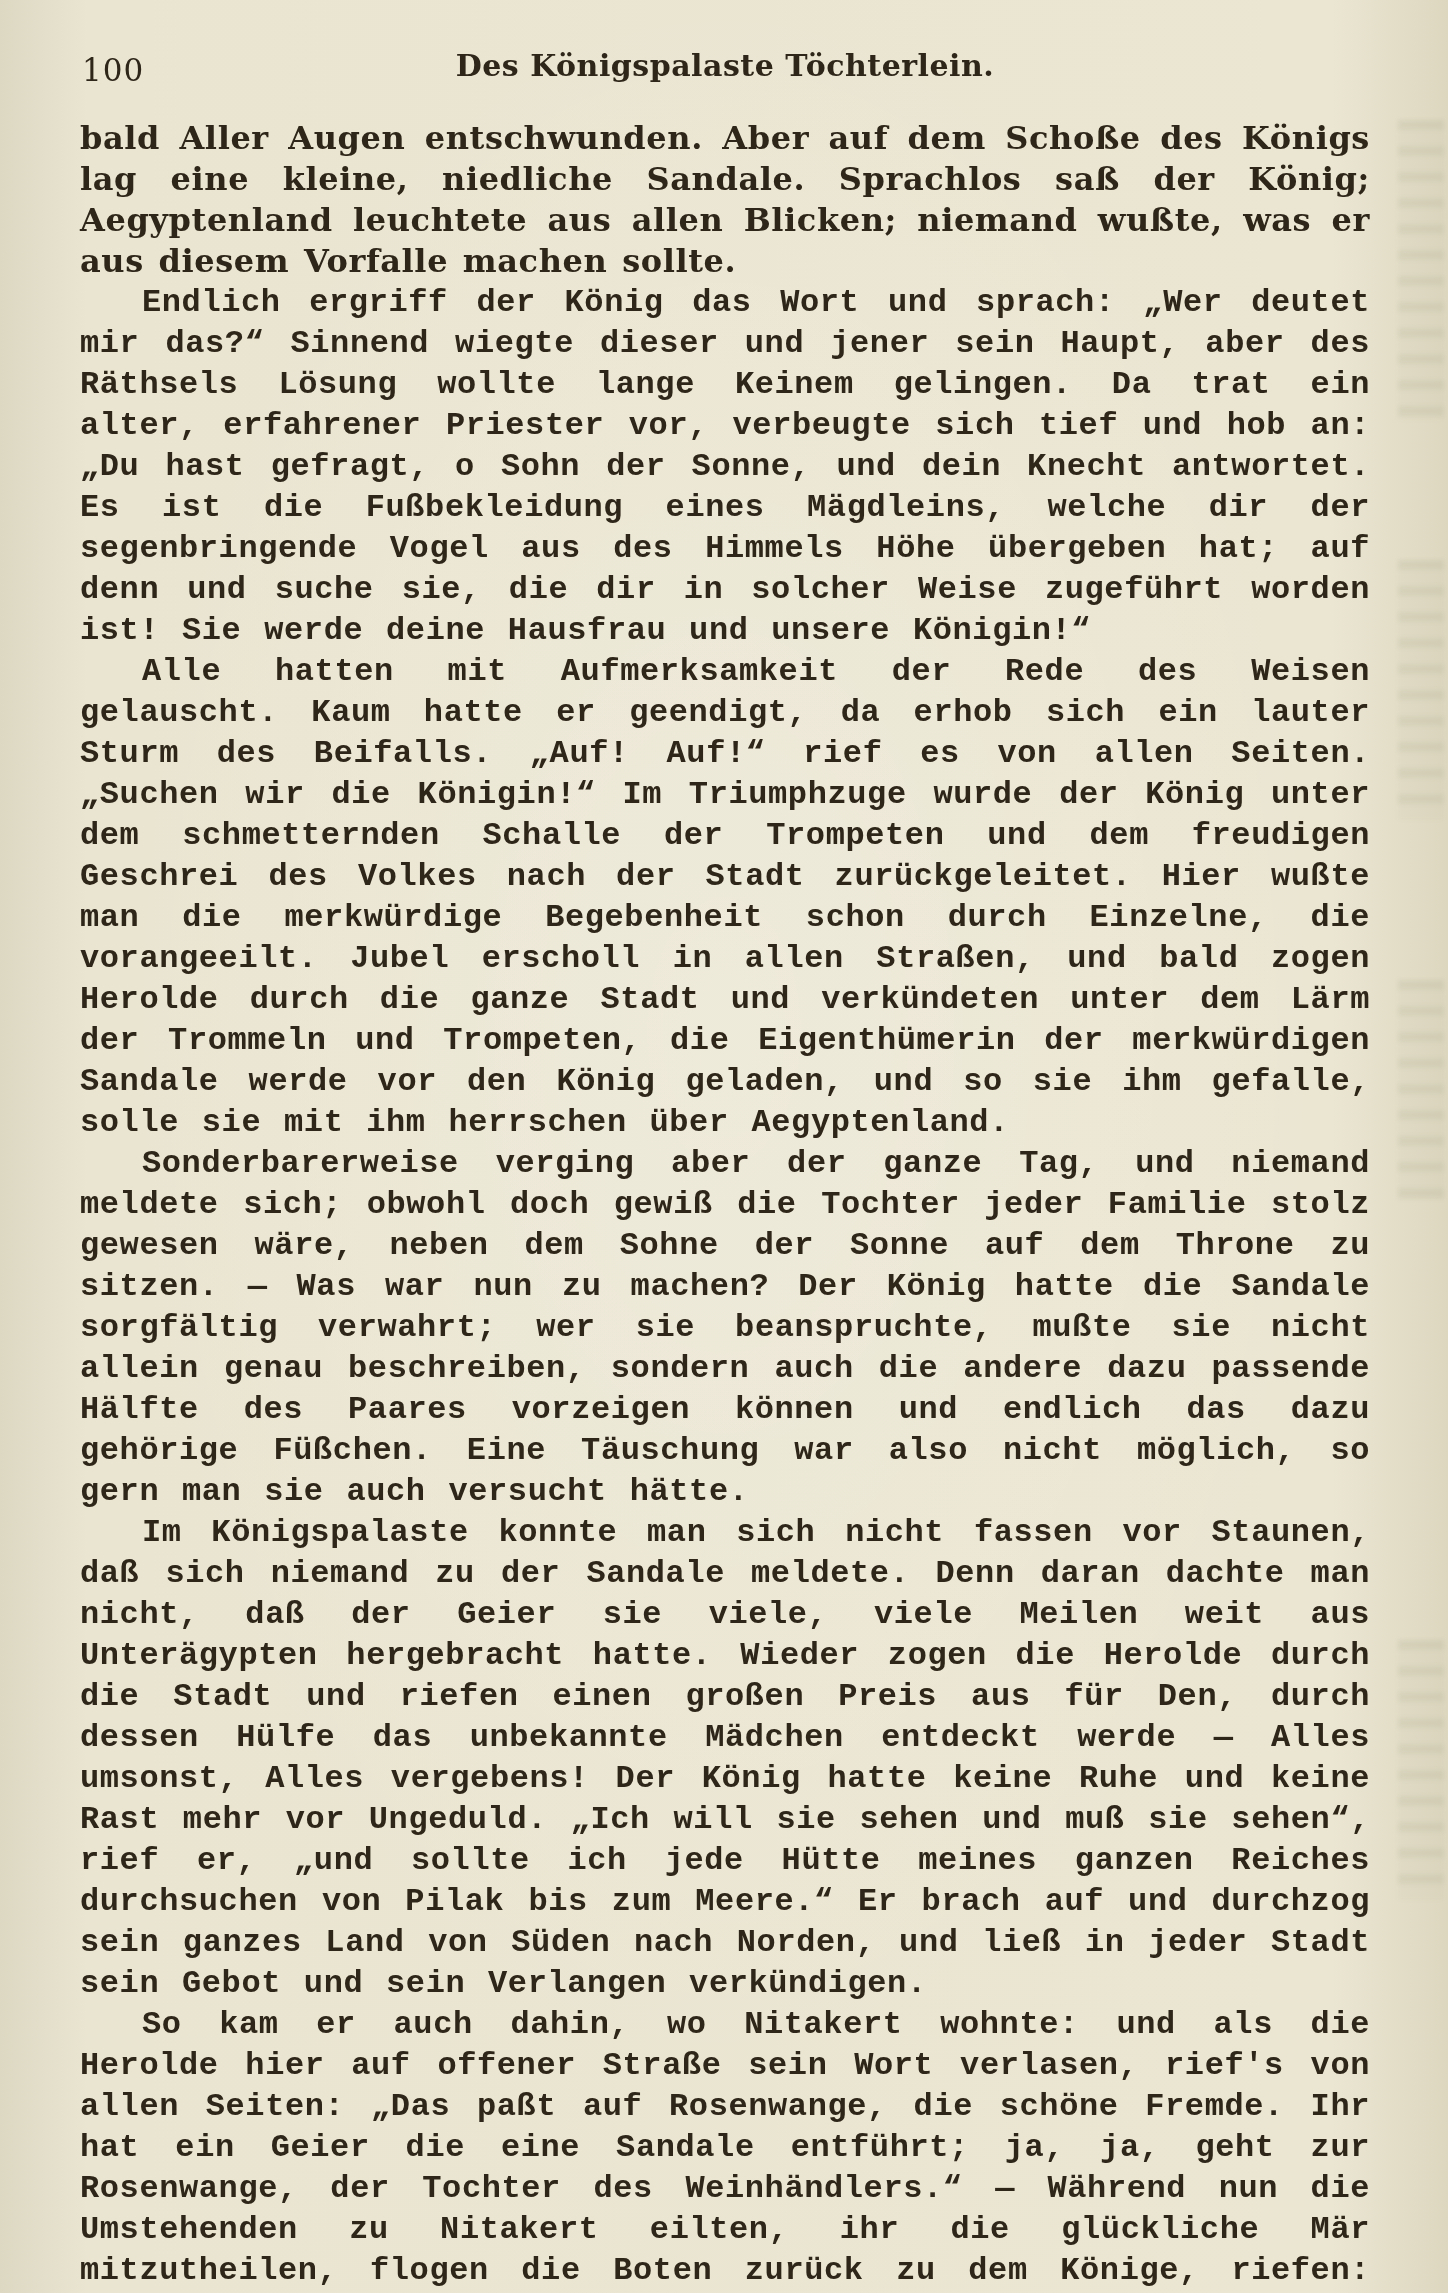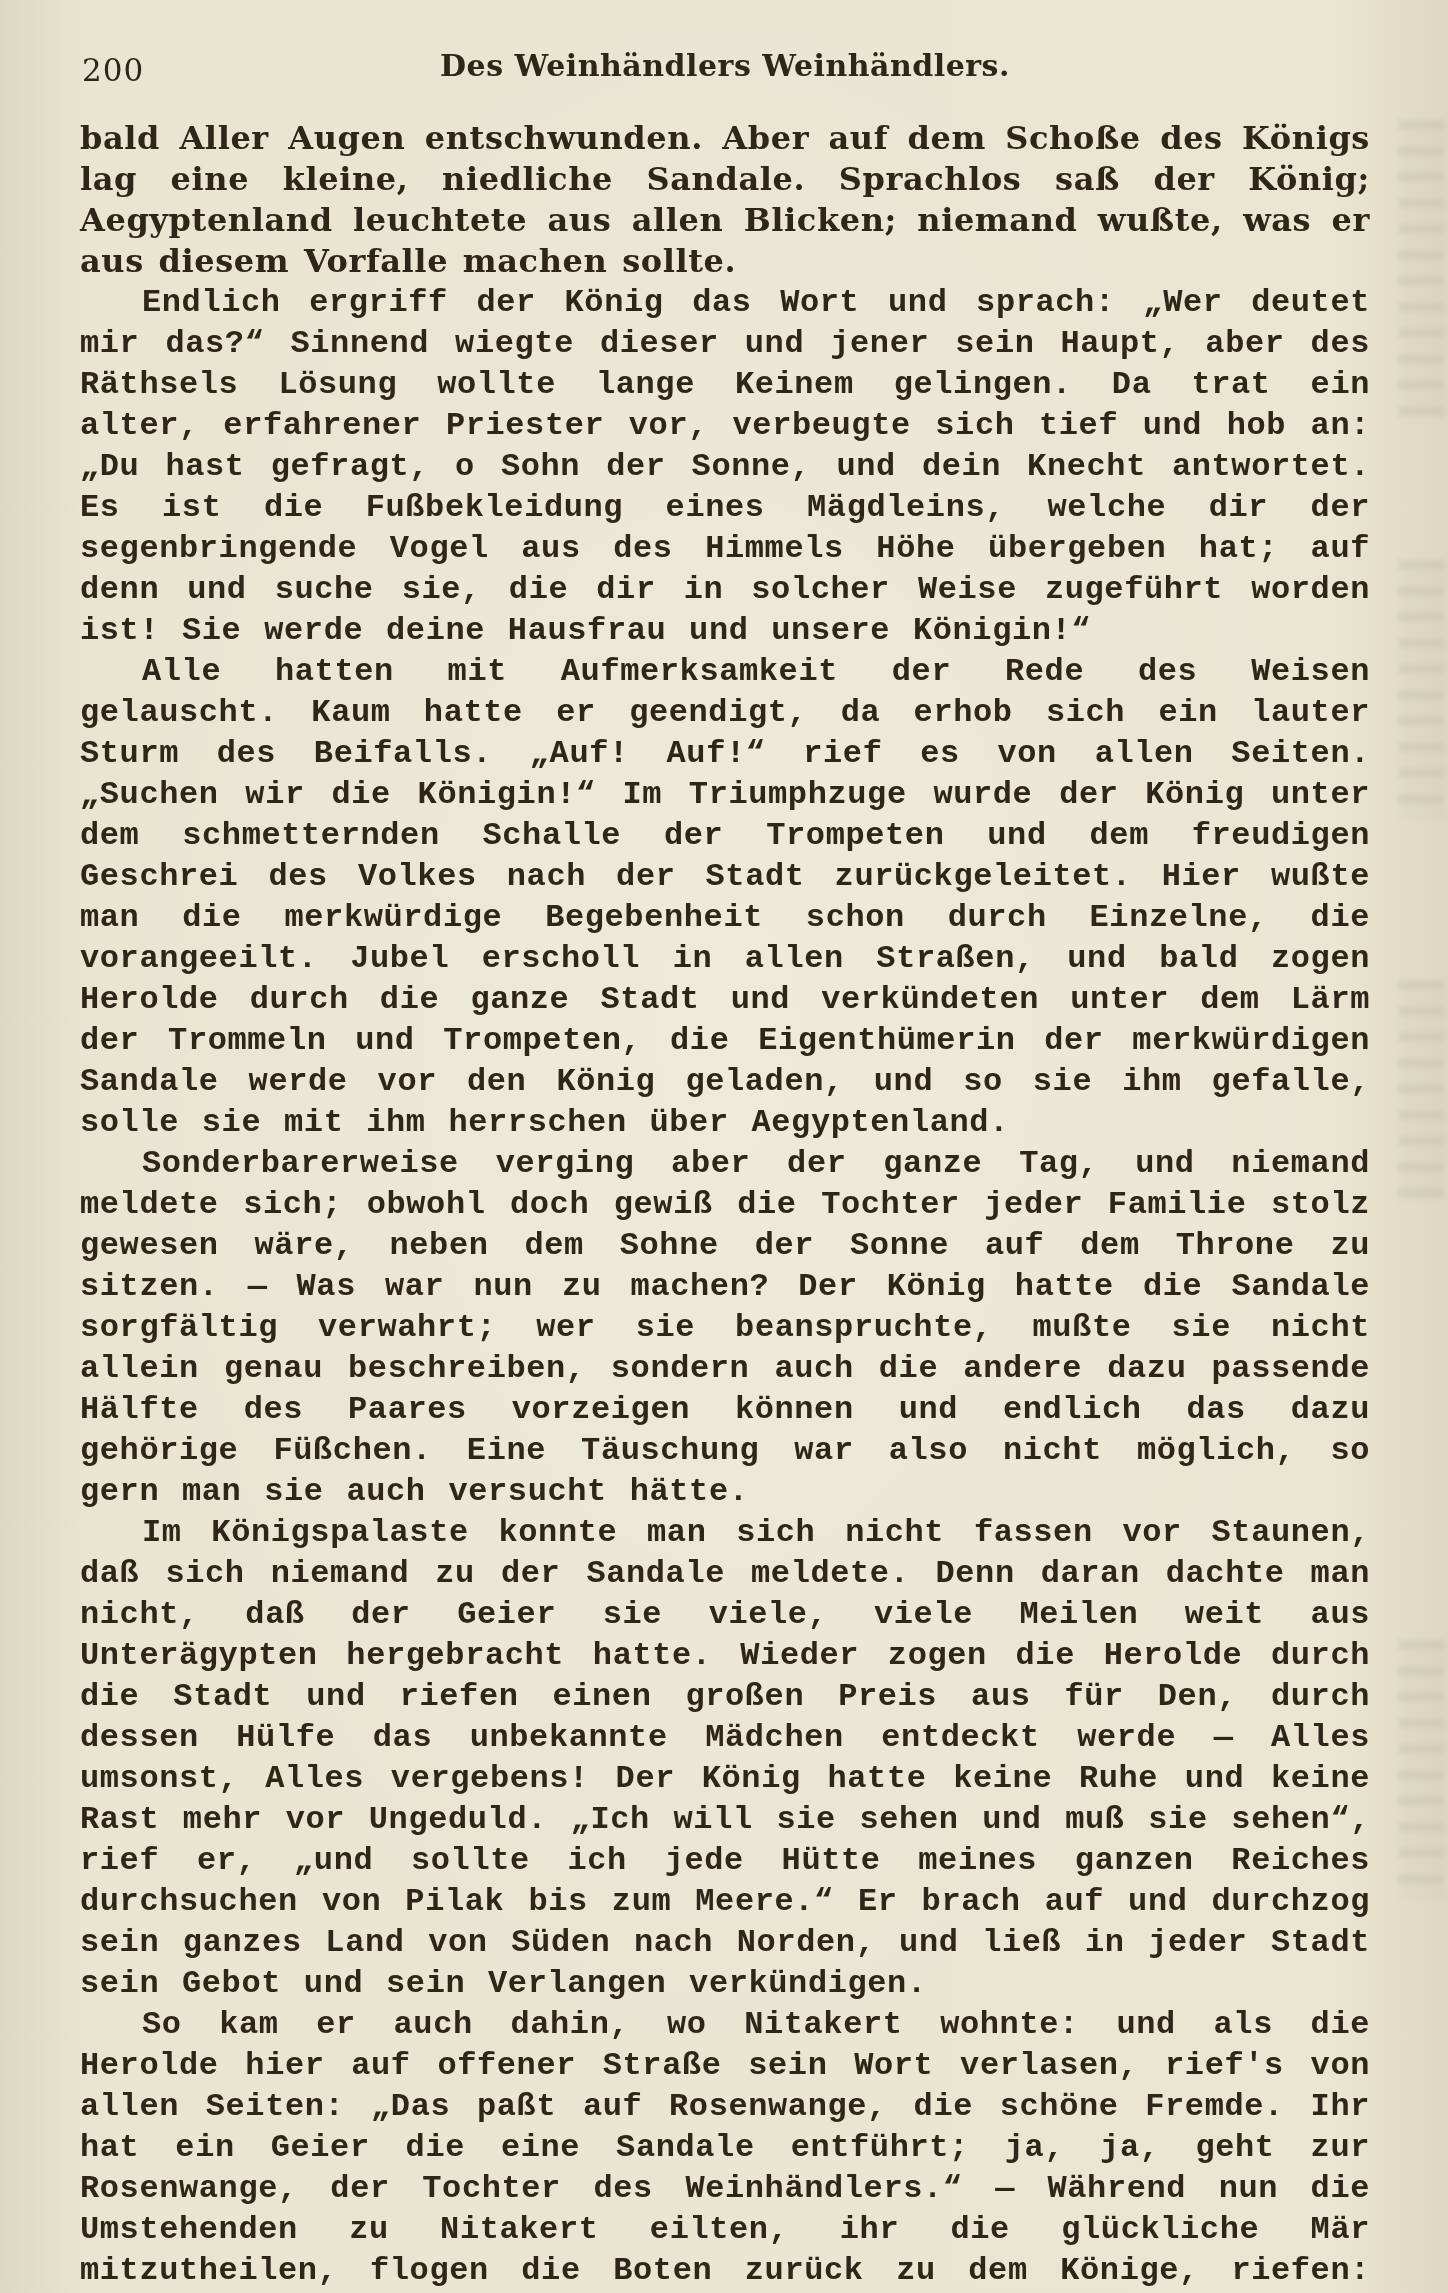--- a/index.html
+++ b/index.html
@@ -81,22 +81,22 @@
   .bleed.b2 { top: 560px;  height: 260px; }
   .bleed.b3 { top: 980px;  height: 220px; }
   .bleed.b4 { top: 1640px; height: 260px; }
 </style>
 </head>
 <body>
 
 <div class="page">
 
   <div class="running-header">
-    <span class="page-number">200</span>
-    <span class="running-title">Des Weinhändlers Weinhändlers.</span>
+    <span class="page-number">100</span>
+    <span class="running-title">Des Königspalaste Töchterlein.</span>
   </div>
 
   <div class="text-body">
       <p class="para" lang="de">bald Aller Augen entschwunden.  Aber auf dem Schoße des Königs lag eine kleine, niedliche Sandale.  Sprachlos saß der König; Aegyptenland leuchtete aus allen Blicken; niemand wußte, was er aus diesem Vorfalle machen sollte.</p>
       <p class="para indent" lang="de">Endlich ergriff der König das Wort und sprach: „Wer deutet mir das?“ Sinnend wiegte dieser und jener sein Haupt, aber des Räthsels Lösung wollte lange Keinem gelingen.  Da trat ein alter, erfahrener Priester vor, verbeugte sich tief und hob an: „Du hast gefragt, o Sohn der Sonne, und dein Knecht antwortet.  Es ist die Fußbekleidung eines Mägdleins, welche dir der segenbringende Vogel aus des Himmels Höhe übergeben hat; auf denn und suche sie, die dir in solcher Weise zugeführt worden ist!  Sie werde deine Hausfrau und unsere Königin!“</p>
       <p class="para indent" lang="de">Alle hatten mit Aufmerksamkeit der Rede des Weisen gelauscht.  Kaum hatte er geendigt, da erhob sich ein lauter Sturm des Beifalls.  „Auf! Auf!“ rief es von allen Seiten.  „Suchen wir die Königin!“  Im Triumphzuge wurde der König unter dem schmetternden Schalle der Trompeten und dem freudigen Geschrei des Volkes nach der Stadt zurückgeleitet.  Hier wußte man die merkwürdige Begebenheit schon durch Einzelne, die vorangeeilt.  Jubel erscholl in allen Straßen, und bald zogen Herolde durch die ganze Stadt und verkündeten unter dem Lärm der Trommeln und Trompeten, die Eigenthümerin der merkwürdigen Sandale werde vor den König geladen, und so sie ihm gefalle, solle sie mit ihm herrschen über Aegyptenland.</p>
       <p class="para indent" lang="de">Sonderbarerweise verging aber der ganze Tag, und niemand meldete sich; obwohl doch gewiß die Tochter jeder Familie stolz gewesen wäre, neben dem Sohne der Sonne auf dem Throne zu sitzen. — Was war nun zu machen? Der König hatte die Sandale sorgfältig verwahrt; wer sie beanspruchte, mußte sie nicht allein genau beschreiben, sondern auch die andere dazu passende Hälfte des Paares vorzeigen können und endlich das dazu gehörige Füßchen.  Eine Täuschung war also nicht möglich, so gern man sie auch versucht hätte.</p>
       <p class="para indent" lang="de">Im Königspalaste konnte man sich nicht fassen vor Staunen, daß sich niemand zu der Sandale meldete.  Denn daran dachte man nicht, daß der Geier sie viele, viele Meilen weit aus Unterägypten hergebracht hatte.  Wieder zogen die Herolde durch die Stadt und riefen einen großen Preis aus für Den, durch dessen Hülfe das unbekannte Mädchen entdeckt werde — Alles umsonst, Alles vergebens!  Der König hatte keine Ruhe und keine Rast mehr vor Ungeduld.  „Ich will sie sehen und muß sie sehen“, rief er, „und sollte ich jede Hütte meines ganzen Reiches durchsuchen von Pilak bis zum Meere.“  Er brach auf und durchzog sein ganzes Land von Süden nach Norden, und ließ in jeder Stadt sein Gebot und sein Verlangen verkündigen.</p>
       <p class="para indent" lang="de">So kam er auch dahin, wo Nitakert wohnte: und als die Herolde hier auf offener Straße sein Wort verlasen, rief's von allen Seiten: „Das paßt auf Rosenwange, die schöne Fremde.  Ihr hat ein Geier die eine Sandale entführt; ja, ja, geht zur Rosenwange, der Tochter des Weinhändlers.“ — Während nun die Umstehenden zu Nitakert eilten, ihr die glückliche Mär mitzutheilen, flogen die Boten zurück zu dem Könige, riefen: „Heil dir! Endlich haben wir gefunden, wen du suchst“, und erzählten ihm, was sich begeben.</p>
     </div>

